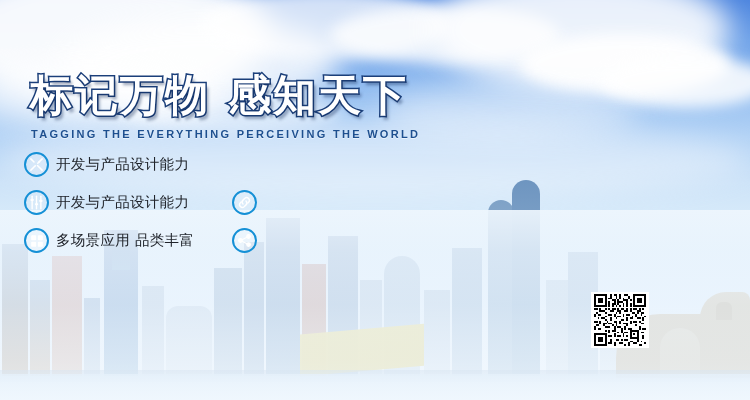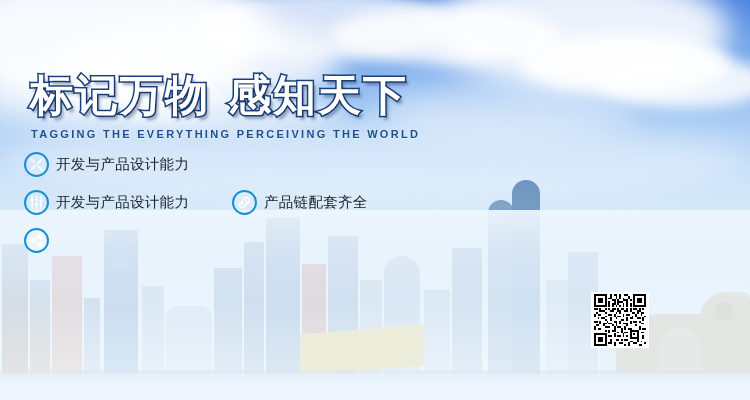--- a/index.html
+++ b/index.html
@@ -174,26 +174,38 @@
         </div>
       </div>
       <div class="col-r">
         <div class="feat">
           <span class="ficon">
             <svg width="15" height="15" viewBox="0 0 24 24" fill="none" stroke="#ffffff" stroke-width="2.3" stroke-linecap="round">
               <path d="M9.6 14.4a4.4 4.4 0 0 1 0-6.2l3-3a4.4 4.4 0 0 1 6.2 6.2l-1.4 1.4"></path>
               <path d="M14.4 9.6a4.4 4.4 0 0 1 0 6.2l-3 3a4.4 4.4 0 0 1-6.2-6.2l1.4-1.4"></path>
             </svg>
           </span>
-          <span class="flabel">产品链配套齐全</span>
         </div>
       </div>
     </div>
 
     <div class="frow">
+      <div class="col-l">
+        <div class="feat">
+          <span class="ficon">
+            <svg width="14" height="14" viewBox="0 0 24 24" fill="#ffffff">
+              <rect x="2" y="2" width="8.6" height="8.6" rx="1.6"></rect>
+              <rect x="13.4" y="2" width="8.6" height="8.6" rx="1.6"></rect>
+              <rect x="2" y="13.4" width="8.6" height="8.6" rx="1.6"></rect>
+              <rect x="13.4" y="13.4" width="8.6" height="8.6" rx="1.6"></rect>
+            </svg>
+          </span>
+          <span class="flabel">多场景应用  品类丰富</span>
+        </div>
+      </div>
       <div class="col-r">
         <div class="feat">
           <span class="ficon">
             <svg width="15" height="15" viewBox="0 0 24 24" fill="none" stroke="#ffffff" stroke-width="2">
               <circle cx="18.5" cy="5.5" r="2.9" fill="#ffffff"></circle>
               <circle cx="5.5" cy="12" r="2.9" fill="#ffffff"></circle>
               <circle cx="18.5" cy="18.5" r="2.9" fill="#ffffff"></circle>
               <path d="M8.1 10.7l7.8-3.9M8.1 13.3l7.8 3.9" stroke-linecap="round"></path>
             </svg>
           </span>

